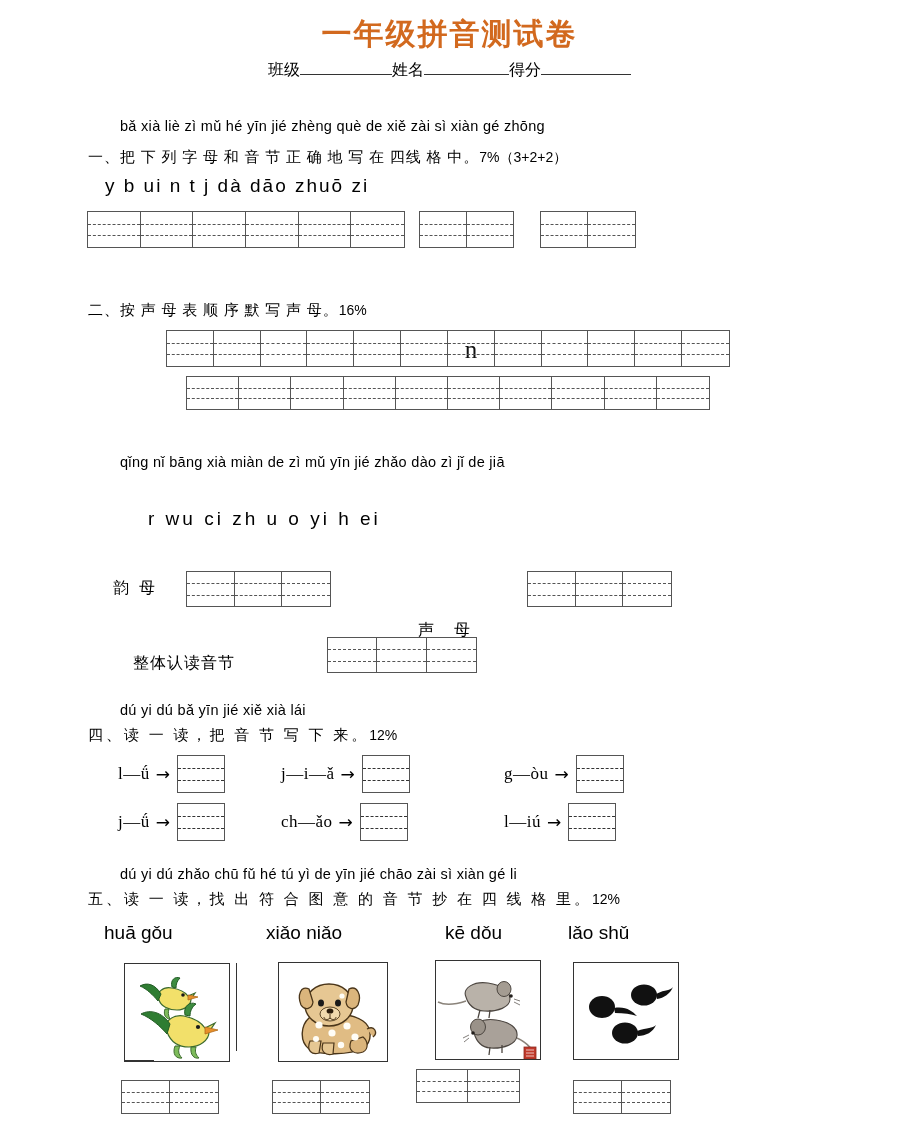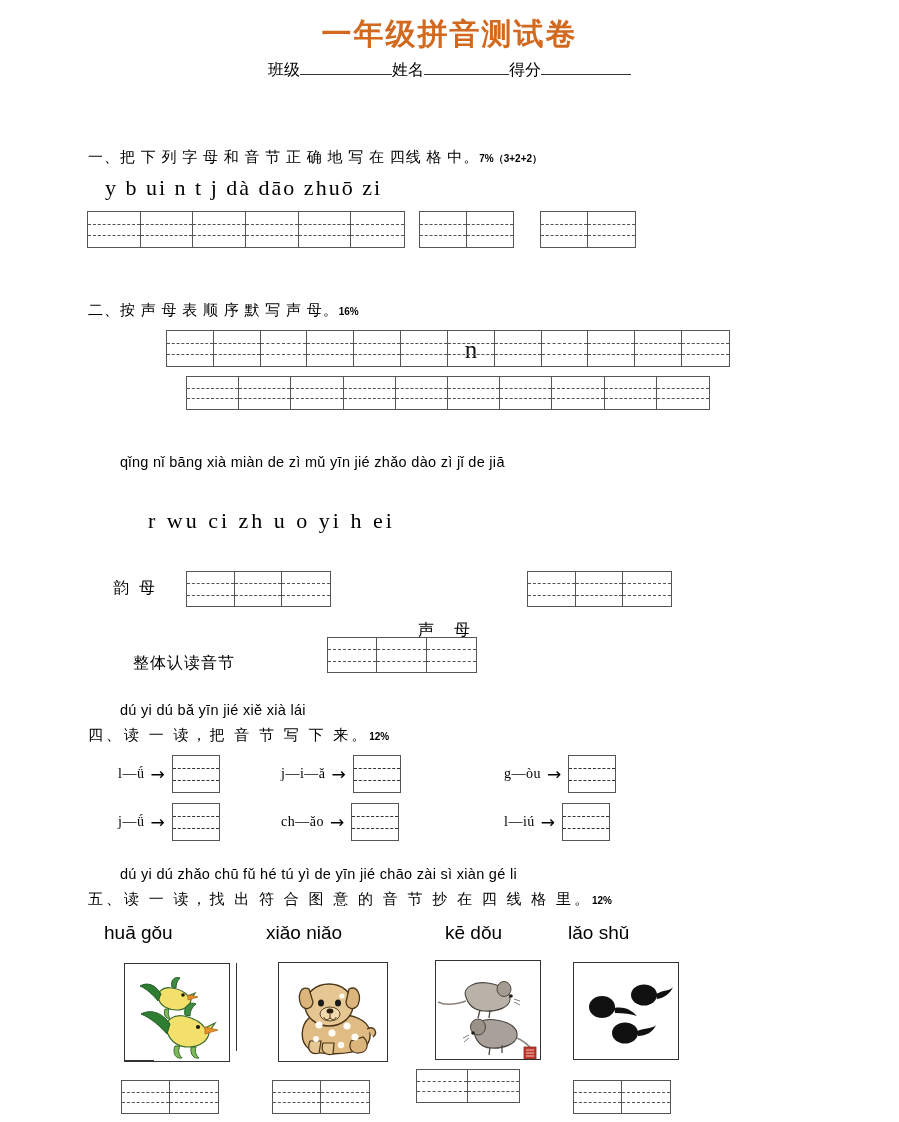--- a/index.html
+++ b/index.html
@@ -63,28 +63,27 @@
   }
   .q-line {
     position: absolute;
     font-family: "Liberation Serif", "DejaVu Serif", serif;
     font-size: 15px;
     white-space: nowrap;
     letter-spacing: 1px;
   }
   .q-line .pct {
     font-family: "Liberation Sans", "DejaVu Sans", sans-serif;
-    font-size: 10px;
+    font-size: 14px;
     letter-spacing: 0;
-    font-weight: bold;
   }
   .letters-row {
     position: absolute;
-    font-family: Liberation Serif, serif;
-    font-size: 22px;
+    font-family: Liberation Sans, sans-serif;
+    font-size: 19px;
     white-space: nowrap;
   }
   .cn-label {
     position: absolute;
     font-family: "Liberation Serif", "DejaVu Serif", serif;
     font-size: 16px;
     white-space: nowrap;
     letter-spacing: 3px;
   }
   .word-label {
@@ -133,21 +132,21 @@
 
   
   .spell {
     position: absolute;
     display: flex;
     align-items: center;
     white-space: nowrap;
   }
   .spell .formula {
     font-family: "Liberation Serif", "DejaVu Serif", serif;
-    font-size: 14px;
+    font-size: 17px;
     letter-spacing: 0.5px;
   }
   .spell .arrow {
     font-size: 17px;
     margin: 0 7px 0 6px;
     font-family: "DejaVu Sans", sans-serif;
   }
   .spell-box {
     width: 48px;
     height: 38px;
@@ -180,20 +179,21 @@
 <body>
 
 <div class="page">
 
   <div class="title">一年级拼音测试卷</div>
 
   <div class="info-line">
     <span>班级</span><span class="blank b1"></span><span>姓名</span><span class="blank b2"></span><span>得分</span><span class="blank b3"></span>
   </div>
 
+  <div class="pinyin-line" style="top:118px; left:120px;">bǎ xià liè zì mǔ hé yīn jié zhèng què de xiě zài sì xiàn gé zhōng</div>
   <div class="q-line" style="top:148px; left:88px;">
     <span>一、把 下 列 字 母 和 音 节 正 确 地 写 在 四线 格 中。</span><span class="pct">7%（3+2+2）</span>
   </div>
   <div class="letters-row" style="top:175px; left:105px; letter-spacing:2px;">y  b   ui  n   t   j      dà dāo  zhuō zi</div>
 
   <div class="grid" style="top:211px; left:87px; width:318px; height:37px;">
     <div class="cell" style="width:53px"></div>
     <div class="cell" style="width:53px"></div>
     <div class="cell" style="width:53px"></div>
     <div class="cell" style="width:53px"></div>

